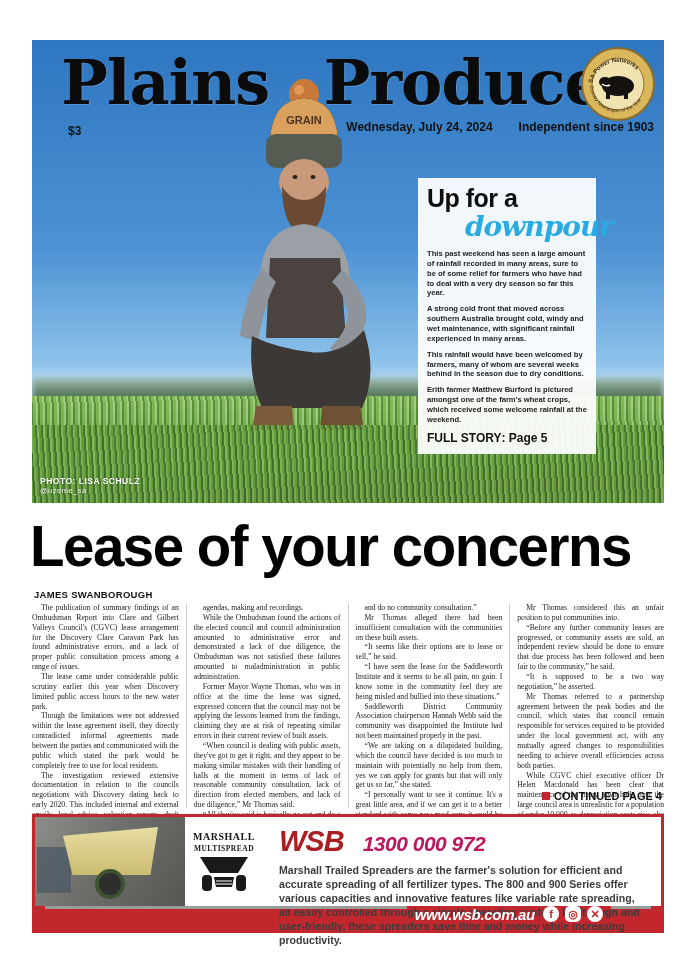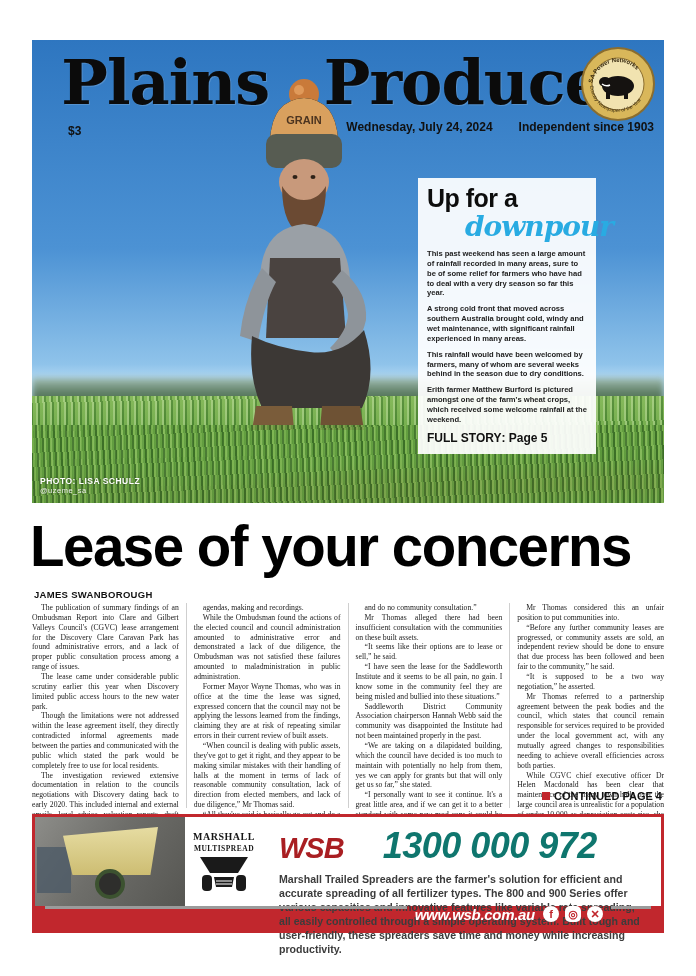--- a/index.html
+++ b/index.html
@@ -61,21 +61,21 @@
   .ad-img .hopper { position:absolute; left:28px; top:10px; width:95px; height:48px; background:linear-gradient(#e6dca2,#cdbd72); clip-path:polygon(0 18%, 100% 0, 92% 100%, 10% 100%); }
   .ad-img .wheel { position:absolute; left:60px; top:52px; width:30px; height:30px; border-radius:50%; background:#2e2e2c; border:4px solid #3c5230; }
   .ad-img .cab { position:absolute; left:2px; top:30px; width:34px; height:46px; background:#4c5a66; opacity:.8; }
   .ad-logo { width:78px; display:flex; flex-direction:column; align-items:center; justify-content:center; gap:2px; background:#fff; }
   .ad-logo .l1 { font-family:"Liberation Serif", serif; font-weight:bold; font-size:10px; letter-spacing:.5px; color:#151515; }
   .ad-logo .l2 { font-family:"Liberation Serif", serif; font-weight:bold; font-size:7.5px; letter-spacing:.5px; color:#151515; }
   .ad-text { flex:1; padding:8px 14px 0 16px; }
   .wsb-line { display:flex; align-items:baseline; font-style:italic; white-space:nowrap; }
   .wsb-brand { font-size:29px; font-weight:800; color:#a91e22; letter-spacing:-1px; }
   .wsb-dist { font-size:26px; font-weight:600; color:#97999c; letter-spacing:-.5px; }
-  .wsb-phone { font-size:36px; font-weight:800; color:#0f766e; margin-left:39px; letter-spacing:-.5px; }
+  .wsb-phone { font-size:21px; font-weight:800; color:#be185d; margin-left:19px; letter-spacing:-.5px; }
   .ad-body { margin-top:6px; font-size:10.6px; font-weight:bold; color:#3c3c3c; line-height:1.32; }
   .ad-bar { height:24px; background:#c1272d; display:flex; align-items:flex-start; padding:0 10px; gap:8px; }
   .ad-bar .rule { flex:1; height:3px; background:#9b9b9b; }
   .ad-bar .rule.short { flex:0 0 40px; }
   .ad-site { color:#fff; font-style:italic; font-weight:bold; font-size:15px; letter-spacing:-.3px; }
   .socials { display:flex; gap:6px; align-items:center; }
   .soc { width:16px; height:16px; border-radius:50%; background:#fff; color:#c1272d; font-size:11px; font-weight:bold; display:flex; align-items:center; justify-content:center; line-height:1; }
   .soc.ig { border-radius:5px; }
 
   svg text { font-family:"Liberation Sans", sans-serif; }

